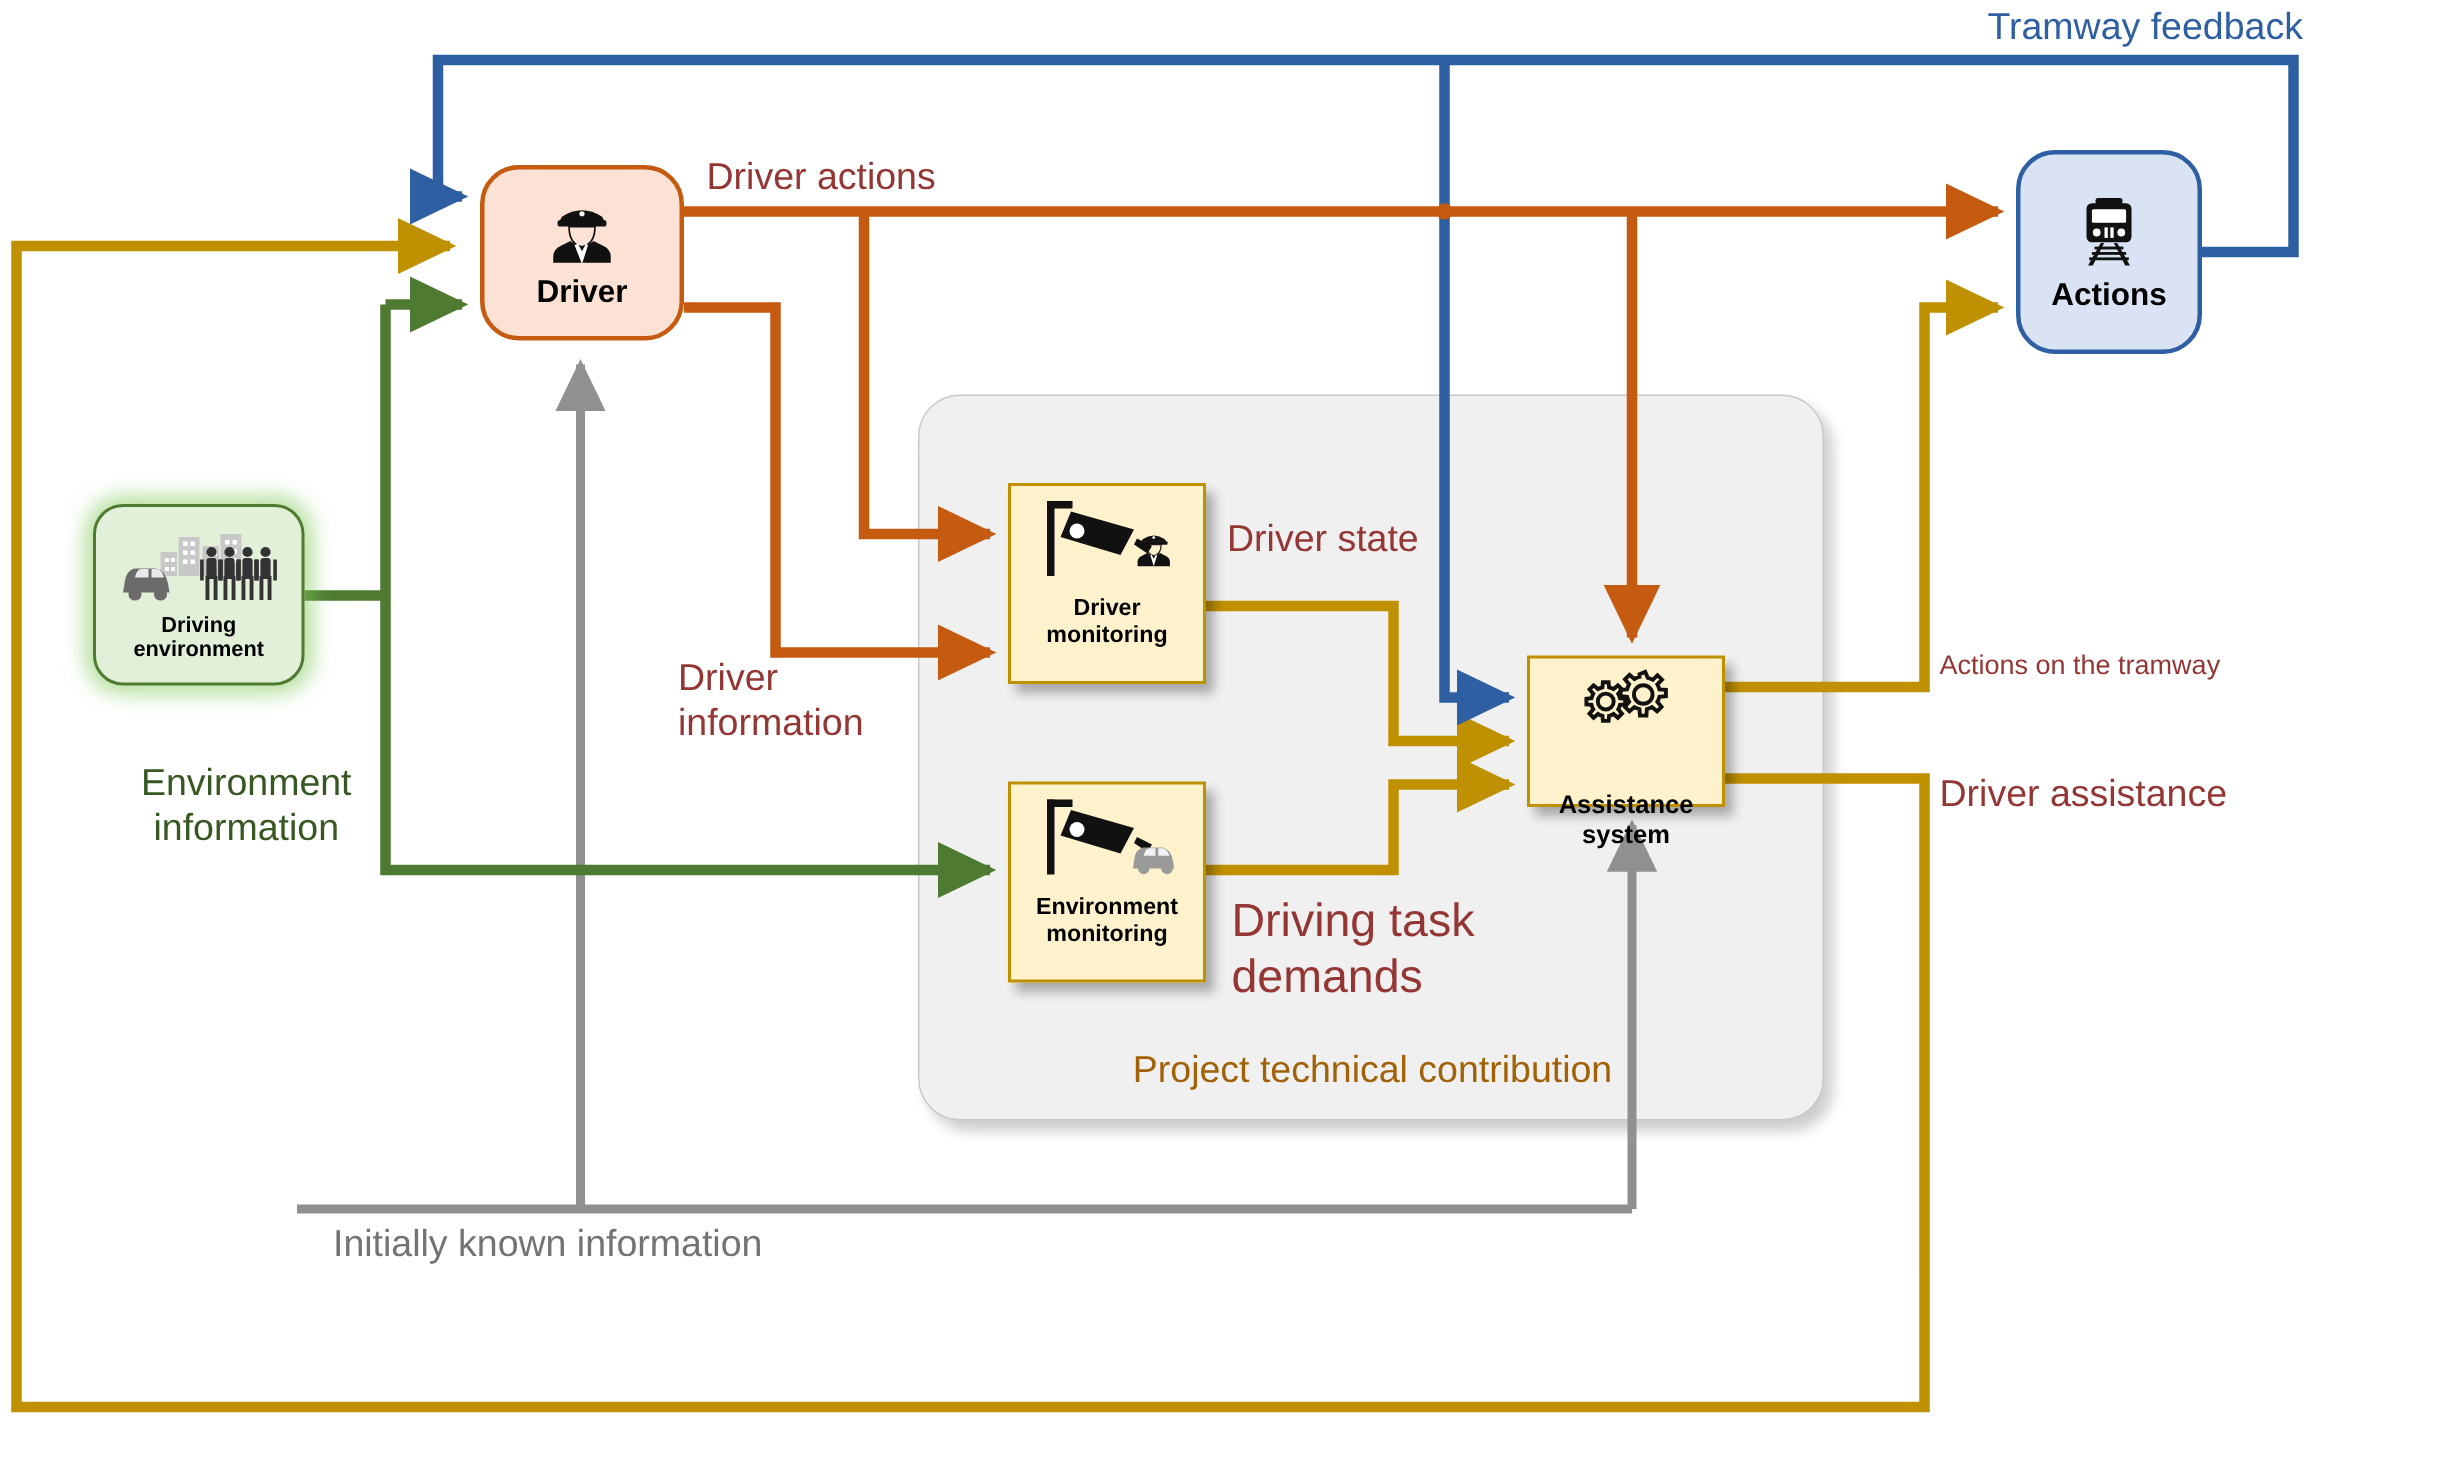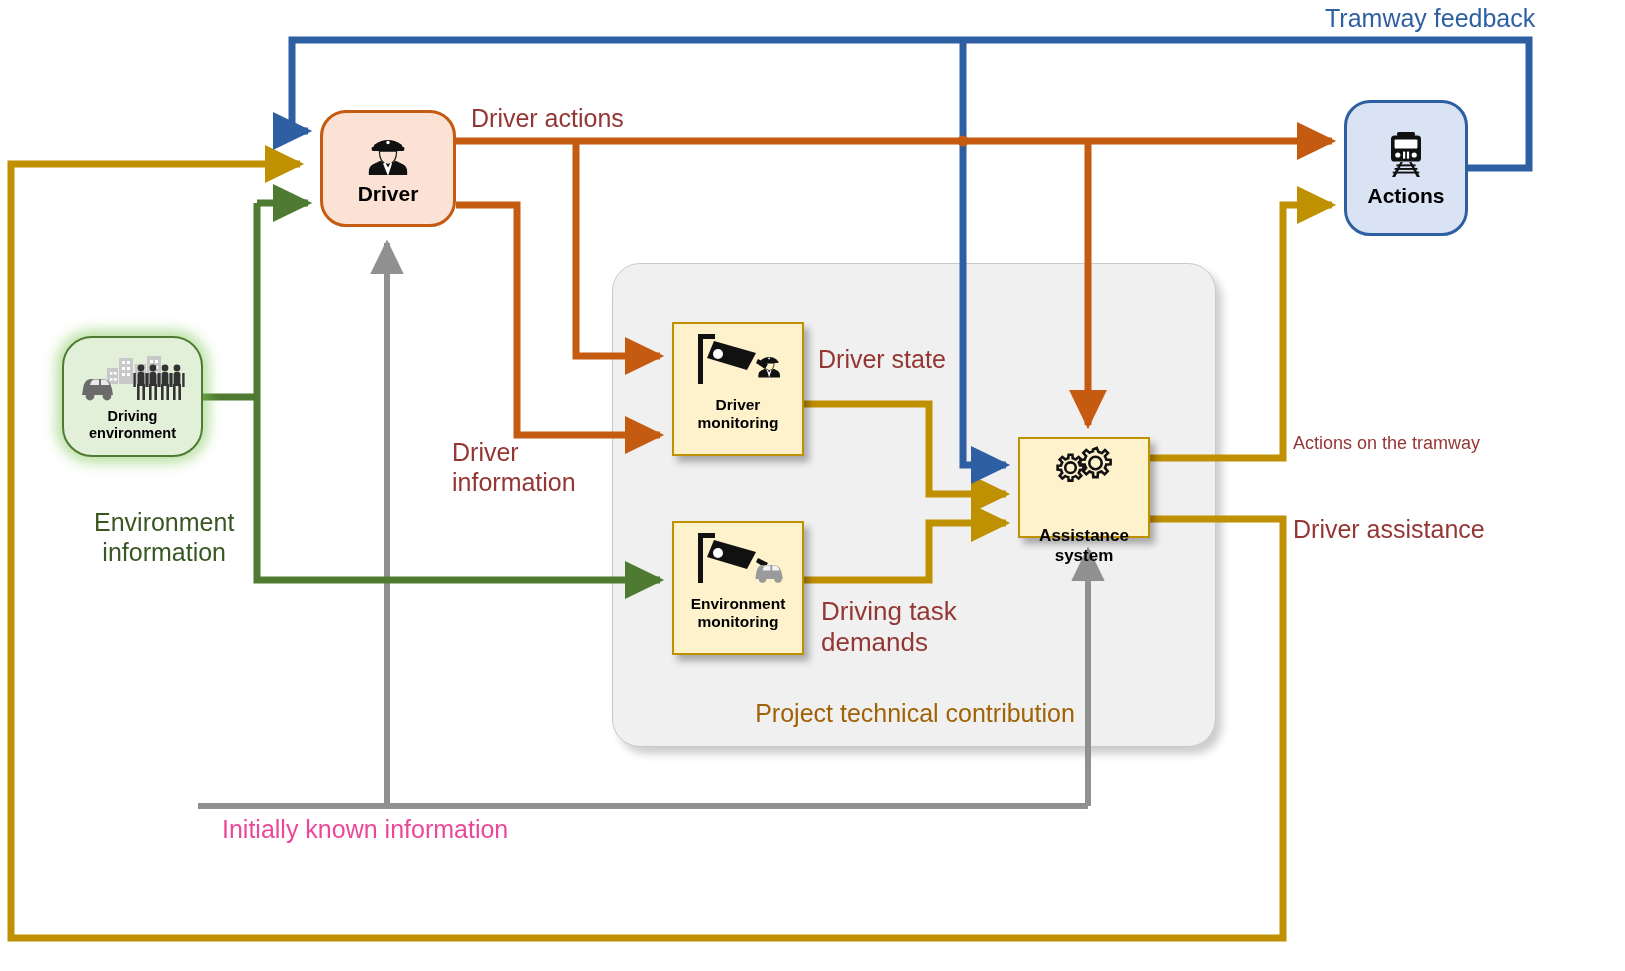--- a/index.html
+++ b/index.html
@@ -17,21 +17,21 @@
           border-radius:26px;background:#FBE2D5;}
   #driver .lbl{font-size:21px;margin-top:1px;}
 
   
   #tramway{left:1344px;top:100px;width:124px;height:136px;border:3px solid #2E5FA3;
            border-radius:26px;background:#DAE3F3;}
   #tramway .lbl{font-size:21px;margin-top:0px;}
 
   
   #drivenv{left:62px;top:336px;width:141px;height:121px;border:2.5px solid #4E7B31;
-           border-radius:30px;background:#E2F0D9;
+           border-radius:20px;background:#E2F0D9;
            box-shadow:0 0 13px 6px rgba(130,200,90,.55);}
   #drivenv .lbl{font-size:14.5px;margin-top:2px;}
 
   
   #knowledge{left:62px;top:745px;width:136px;height:126px;border:2.5px solid #9A9A9A;
              border-radius:26px;background:#E4E4E4;
              box-shadow:4px 5px 7px rgba(0,0,0,.33);}
   #knowledge .lbl{font-size:14.5px;line-height:1.26;}
   #knowledge .lbl .big{font-size:20px;}
 
@@ -50,21 +50,21 @@
   #dmon{left:672px;top:322px;width:132px;height:134px;}
   #emon{left:672px;top:521px;width:132px;height:134px;}
   #asys{left:1018px;top:437px;width:132px;height:101px;gap:34px;}
   #asys .lbl{font-size:17px;}
 
   
   .elabel{position:absolute;white-space:pre;line-height:1.18;}
   .e-orange{color:#943634;}
   .e-blue{color:#2E5FA3;}
   .e-green{color:#385723;}
-  .e-grey{color:#ec4899;}
+  .e-grey{color:#737373;}
 </style>
 </head>
 <body>
 
 <div id="stage">
 
   <div id="panel"></div>
   <div id="panelcaption">Project technical contribution</div>
 
   <svg id="wires" viewBox="0 0 1625 971">
@@ -315,21 +315,21 @@
   <div class="elabel e-orange" style="left:471px;top:104px;font-size:25px;">Driver actions</div>
 
   <div class="elabel e-orange" style="left:452px;top:438px;font-size:25px;text-align:left;">Driver
 information</div>
 
   <div class="elabel e-green" style="left:94px;top:508px;font-size:25px;text-align:center;">Environment
 information</div>
 
   <div class="elabel e-orange" style="left:818px;top:345px;font-size:25px;">Driver state</div>
 
-  <div class="elabel e-orange" style="left:821px;top:596px;font-size:26px;">Driving task
+  <div class="elabel e-orange" style="left:821px;top:596px;font-size:31px;">Driving task
 demands</div>
 
   <div class="elabel e-orange" style="left:1293px;top:433px;font-size:18px;">Actions on the tramway</div>
 
   <div class="elabel e-orange" style="left:1293px;top:515px;font-size:25px;">Driver assistance</div>
 
   <div class="elabel e-grey" style="left:222px;top:815px;font-size:25px;">Initially known information</div>
 
 </div>
 

